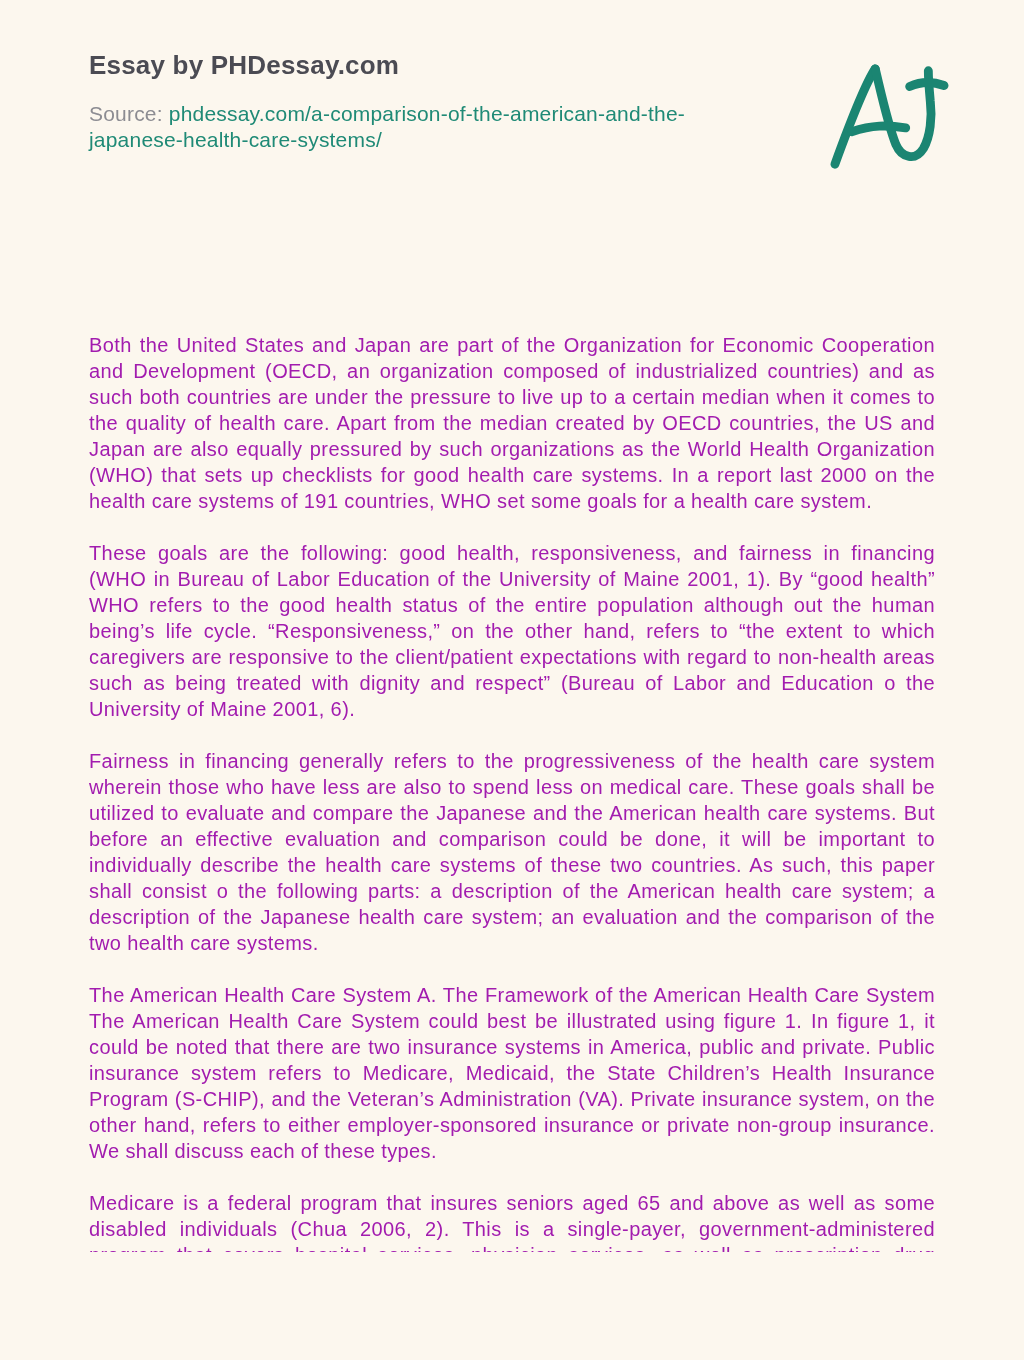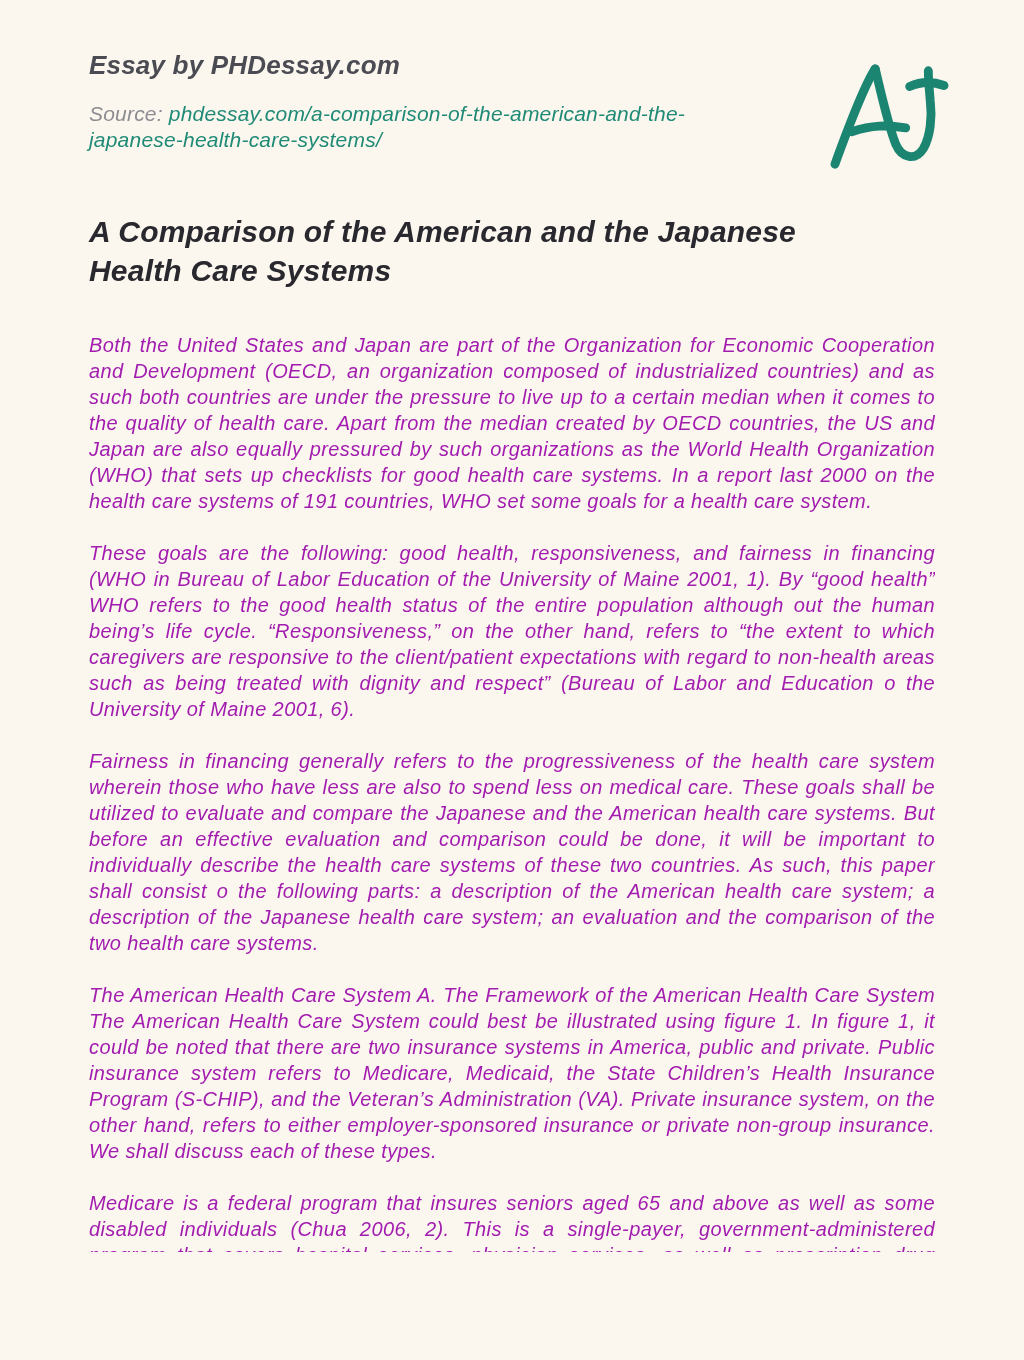--- a/index.html
+++ b/index.html
@@ -7,21 +7,20 @@
   body {
     font-family: "Liberation Sans", sans-serif;
     background: #fcf7ee;
   }
   .page {
     position: relative;
     width: 1024px;
     height: 1252px;
     background: #fcf7ee;
     overflow: hidden;
-    font-style: italic;
   }
   .brand {
     position: absolute;
     left: 89px;
     top: 50px;
     font-size: 26px;
     font-weight: 700;
     letter-spacing: 0.2px;
     color: #4b4b53;
   }
@@ -93,21 +92,20 @@
       <path d="M10 108 C 26 64, 41 26, 51 11" stroke="#1b8572" stroke-width="9" stroke-linecap="round"></path>
 
       <path d="M51 11 C 58 40, 64 68, 72 88 C 78 102, 92 105, 100 92 C 107 80, 109 60, 107 44 C 106 33, 105 22, 105 13" stroke="#1b8572" stroke-width="9" stroke-linecap="round"></path>
 
       <path d="M27 75 C 48 68, 63 68, 82 71" stroke="#1b8572" stroke-width="9" stroke-linecap="round"></path>
 
       <path d="M86 29 C 97 24, 110 24, 121 28" stroke="#1b8572" stroke-width="9" stroke-linecap="round"></path>
     </svg>
   </div>
 
-  <h1 class="doc-title">A Comparison of the American and the Japanese Health Care Systems</h1>
 
   <div class="body-text">
     <p>Both the United States and Japan are part of the Organization for Economic Cooperation and Development (OECD, an organization composed of industrialized countries) and as such both countries are under the pressure to live up to a certain median when it comes to the quality of health care. Apart from the median created by OECD countries, the US and Japan are also equally pressured by such organizations as the World Health Organization (WHO) that sets up checklists for good health care systems. In a report last 2000 on the health care systems of 191 countries, WHO set some goals for a health care system.</p>
     <p>These goals are the following: good health, responsiveness, and fairness in financing (WHO in Bureau of Labor Education of the University of Maine 2001, 1). By “good health” WHO refers to the good health status of the entire population although out the human being’s life cycle. “Responsiveness,” on the other hand, refers to “the extent to which caregivers are responsive to the client/patient expectations with regard to non-health areas such as being treated with dignity and respect” (Bureau of Labor and Education o the University of Maine 2001, 6).</p>
     <p>Fairness in financing generally refers to the progressiveness of the health care system wherein those who have less are also to spend less on medical care. These goals shall be utilized to evaluate and compare the Japanese and the American health care systems. But before an effective evaluation and comparison could be done, it will be important to individually describe the health care systems of these two countries. As such, this paper shall consist o the following parts: a description of the American health care system; a description of the Japanese health care system; an evaluation and the comparison of the two health care systems.</p>
     <p>The American Health Care System A. The Framework of the American Health Care System The American Health Care System could best be illustrated using figure 1. In figure 1, it could be noted that there are two insurance systems in America, public and private. Public insurance system refers to Medicare, Medicaid, the State Children’s Health Insurance Program (S-CHIP), and the Veteran’s Administration (VA). Private insurance system, on the other hand, refers to either employer-sponsored insurance or private non-group insurance. We shall discuss each of these types.</p>
     <p>Medicare is a federal program that insures seniors aged 65 and above as well as some disabled individuals (Chua 2006, 2). This is a single-payer, government-administered program that covers hospital services, physician services, as well as prescription drug services (Chua 2006, 2). Medicare is financed three ways: federal income taxes, payroll tax (paid both by employers and employees), and individual enrollee premiums (Chua 2006, 2). There are individual enrollee premiums because even if Medicare provides the above-</p>
   </div>
 
 </div>

